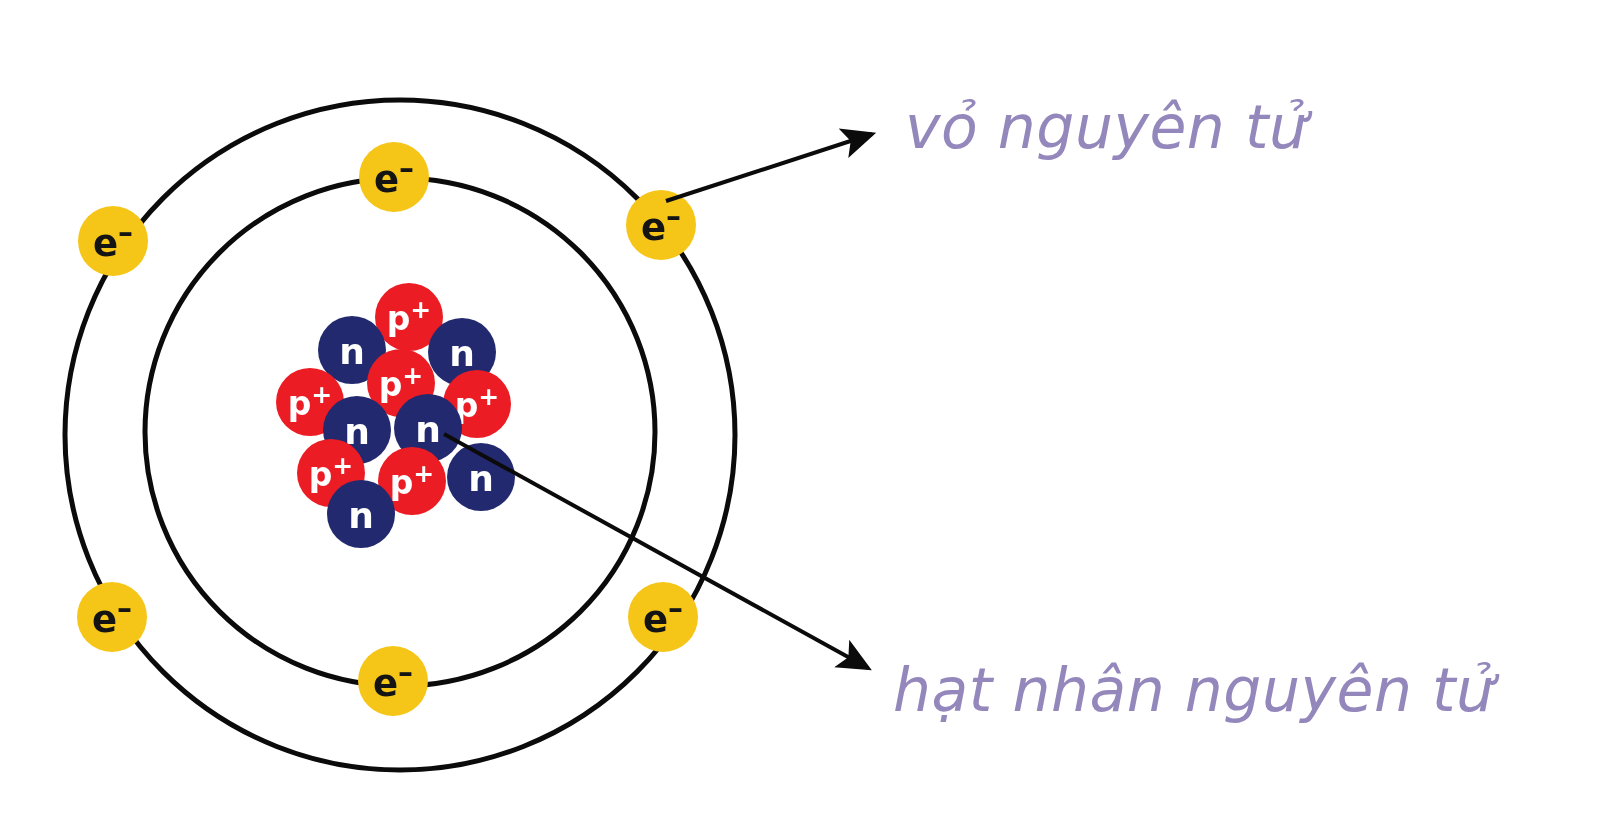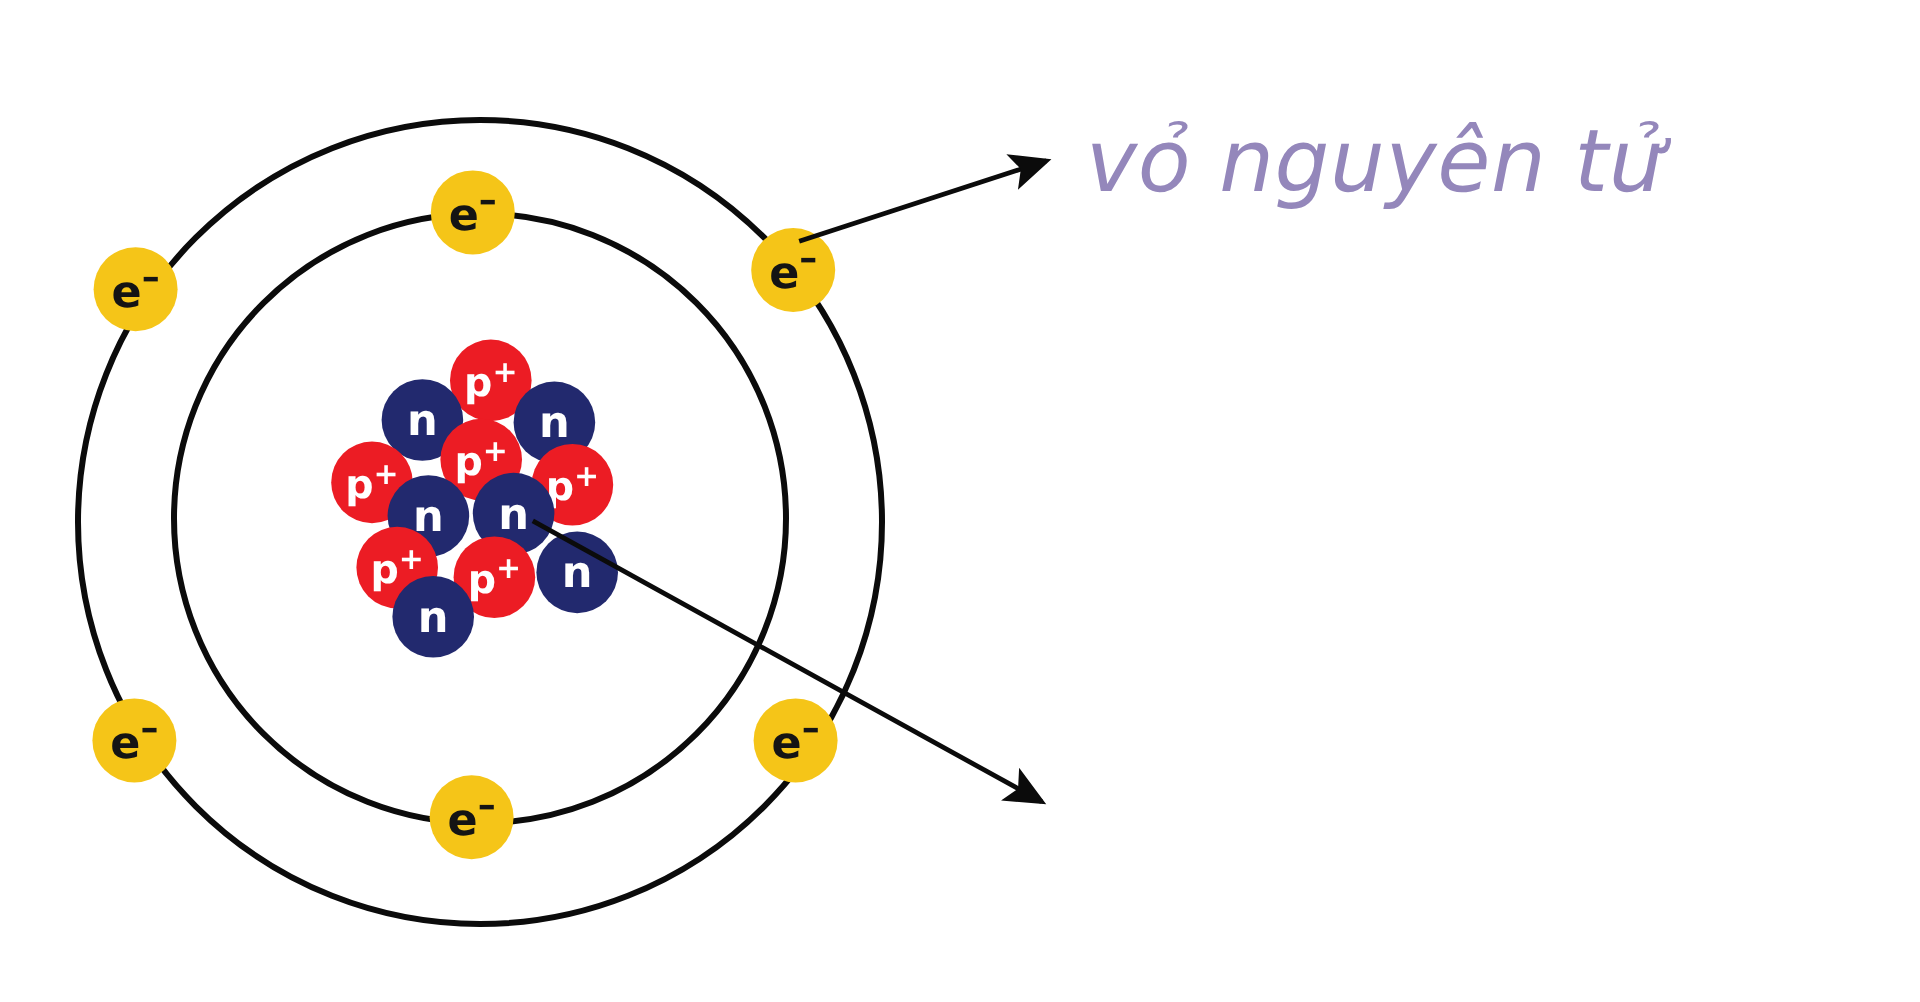--- a/index.html
+++ b/index.html
@@ -60,21 +60,21 @@
     fill: #141414;
     text-anchor: middle;
     dominant-baseline: central;
     font-size: 37px;
   }
   .callout-text {
     position: absolute;
     font-family: "DejaVu Sans", "Liberation Sans", sans-serif;
     font-style: italic;
     font-weight: 500;
-    font-size: 72px;
+    font-size: 60px;
     letter-spacing: 0.5px;
     color: #9487bb;
     white-space: nowrap;
   }
   #label-shell {
     left: 905px;
     top: 92px;
   }
   #label-nucleus {
     left: 893px;
@@ -179,14 +179,15 @@
 
     <g id="callout-lines-group">
         <line class="leader-line" x1="666" y1="201" x2="872" y2="134" stroke="#0b0b0b" marker-end="url(#arrowhead)"></line>
         <line class="leader-line" x1="444" y1="434" x2="868" y2="668" stroke="#0b0b0b" marker-end="url(#arrowhead)"></line>
       </g>
 
   </svg>
 
   <div class="callout-text" id="label-shell">vỏ nguyên tử</div>
 
+  <div class="callout-text" id="label-nucleus">hạt nhân nguyên tử</div>
 
 </div>
 
 </body></html>

